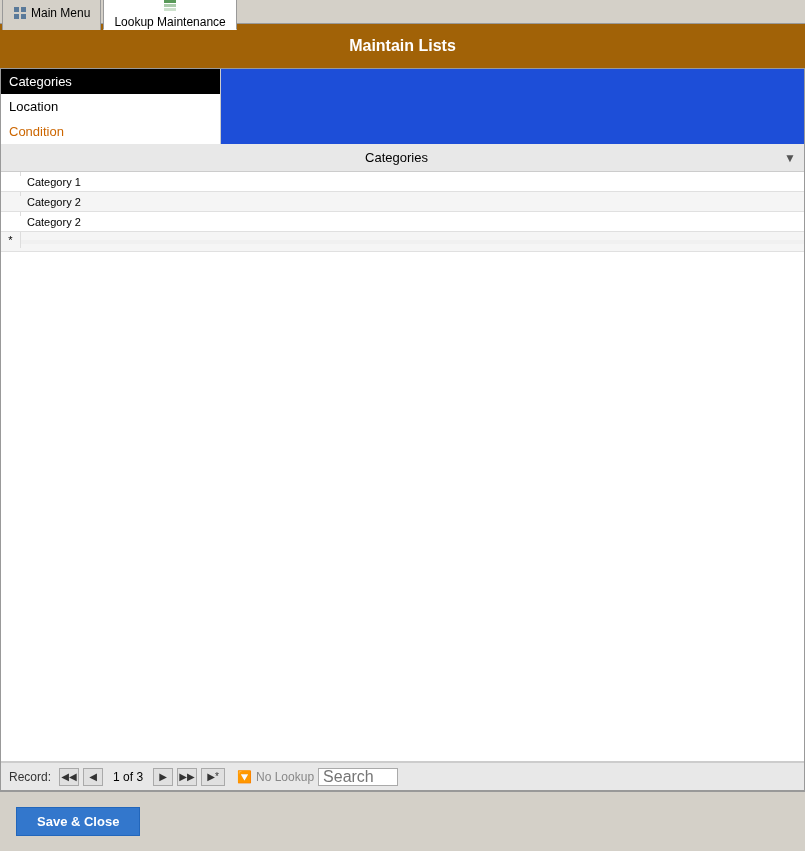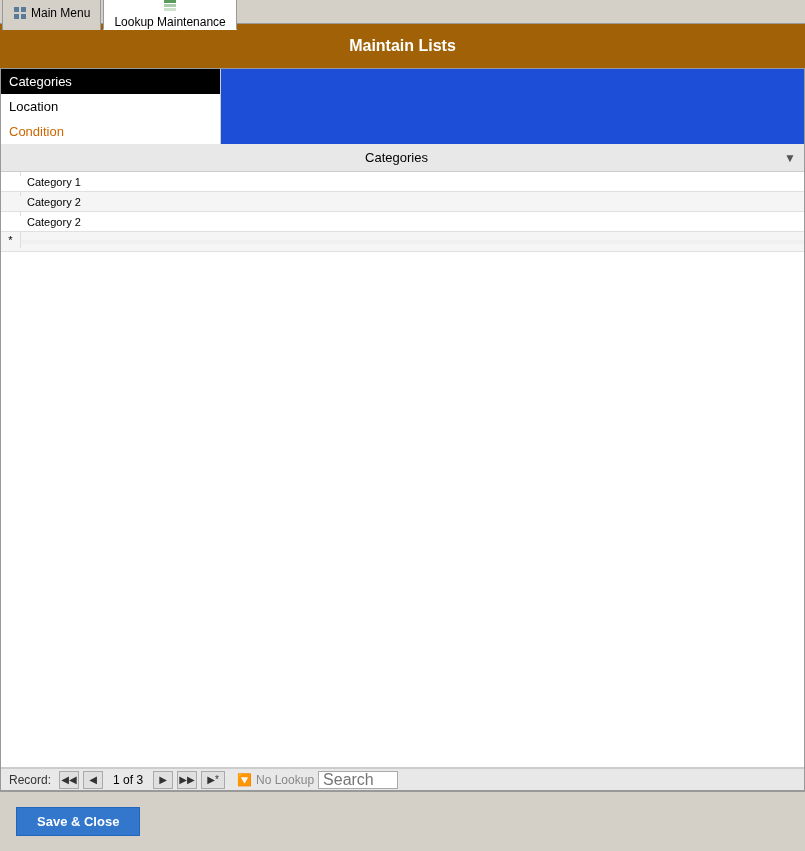--- a/index.html
+++ b/index.html
@@ -166,21 +166,21 @@
       background: #f0f0f0;
     }
 
     
     .nav-bar {
       display: flex;
       align-items: center;
       background: #e8e8e8;
       border-top: 1px solid #ccc;
       padding: 4px 8px;
-      height: 22px;
+      height: 28px;
       gap: 4px;
       font-size: 12px;
     }
     .nav-label {
       color: #333;
       margin-right: 4px;
     }
     .nav-btn {
       width: 20px;
       height: 18px;

